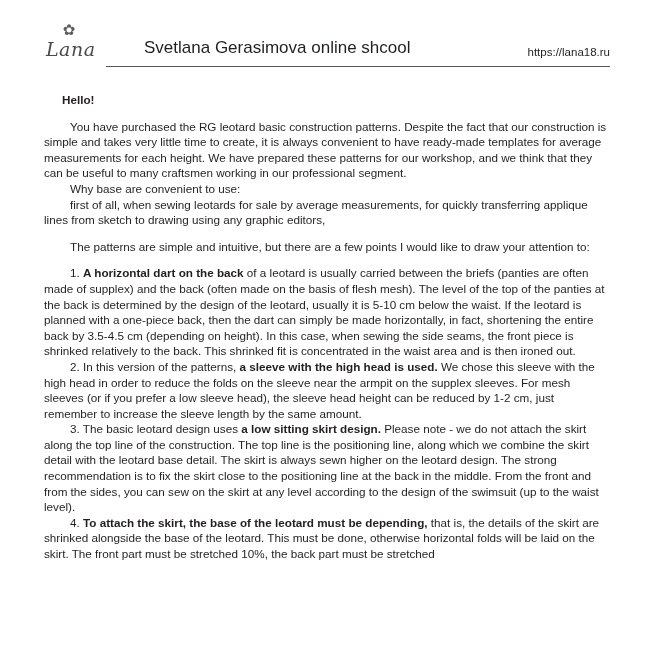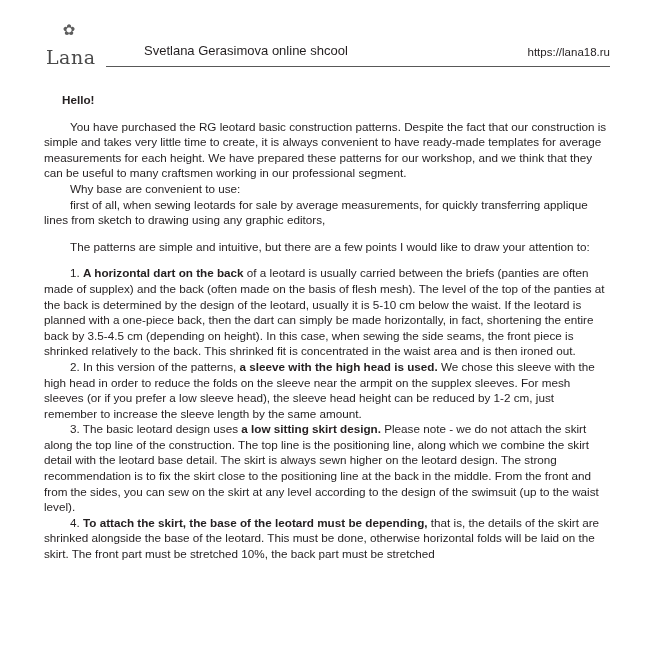--- a/index.html
+++ b/index.html
@@ -44,31 +44,32 @@
     width: 18px;
     height: 16px;
     color: #5d5d5d;
     font-size: 15px;
     line-height: 16px;
     text-align: center;
   }
   .logo-text {
     position: absolute;
     left: 2px;
-    top: 24px;
+    top: 16px;
     font-family: "DejaVu Serif", serif;
+    font-style: italic;
     font-size: 19px;
     color: #4a4a4a;
     letter-spacing: 0.5px;
   }
   .header-center {
     flex: 1 1 auto;
     padding-bottom: 6px;
     padding-left: 38px;
-    font-size: 13px;
+    font-size: 17px;
     color: #231f20;
     white-space: nowrap;
   }
   .header-right {
     flex: 0 0 auto;
     padding-bottom: 6px;
     font-size: 11.5px;
     color: #231f20;
     white-space: nowrap;
   }

